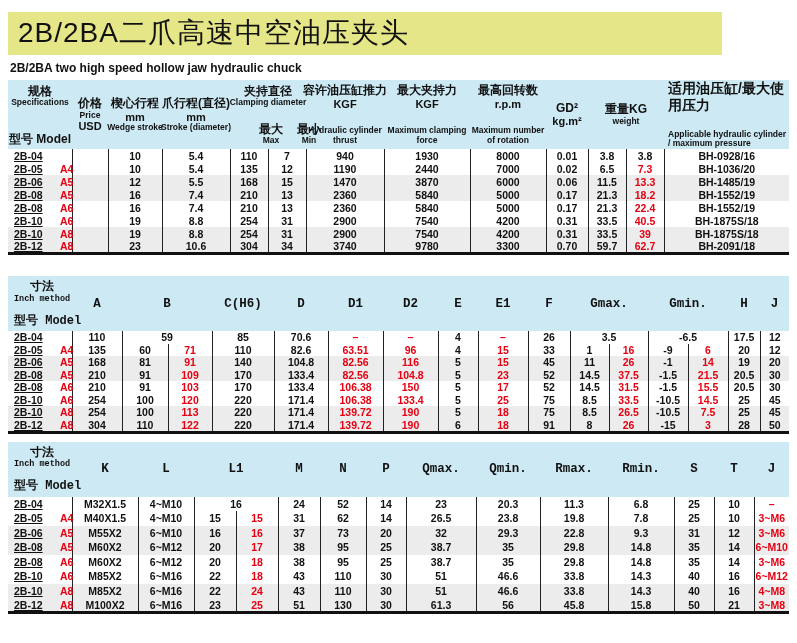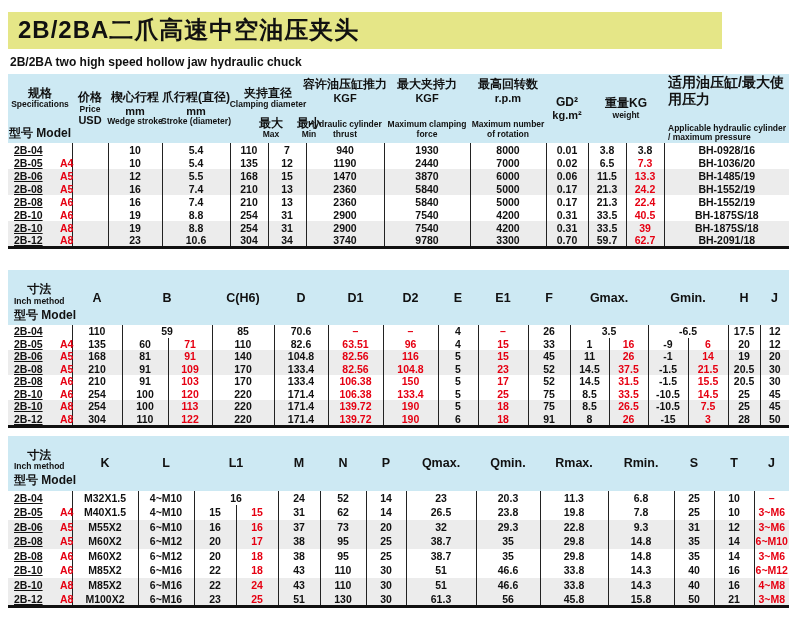--- a/index.html
+++ b/index.html
@@ -4,36 +4,36 @@
 <style>
   :root{
     --title-bg:#e5e687; --header-bg:#cde9f3; --stripe-bg:#ececec; --accent-red:#e60012;
   }
   *{box-sizing:border-box;}
   html,body{margin:0;padding:0;}
   body{width:797px;height:643px;background:#fff;color:#111;
        font-family:"Liberation Sans","DejaVu Sans",sans-serif;overflow:hidden;}
   .page{padding:12px 8px 6px 8px;}
   .title-bar{background:var(--title-bg);width:714px;padding:2px 10px 3px 10px;}
-  .title-cn{font-size:24px;font-weight:bold;letter-spacing:1px;white-space:nowrap;}
+  .title-cn{font-size:28px;font-weight:normal;letter-spacing:1px;white-space:nowrap;}
   .title-en{font-size:12px;font-weight:bold;margin:6px 0 0 2px;}
   .note-cn{font-size:13px;font-weight:bold;color:var(--accent-red);margin:10px 0 0 2px;}
   .note-en{font-size:9.5px;font-weight:bold;color:var(--accent-red);margin:1px 0 0 2px;}
 
   table{border-collapse:collapse;table-layout:fixed;width:781px;
         border-bottom:3px solid #111;}
   .t1{margin-top:5px;}
   .t2{margin-top:21px;}
   .t3{margin-top:8px;}
   thead th{background:var(--header-bg);padding:0;font-weight:bold;vertical-align:middle;}
   .t1 thead th{height:62px;}
-  .t2 thead th,.t3 thead th{height:55px;}
+  .t2 thead th,.t3 thead th{height:55px;font-family:Liberation Mono, monospace;}
   th.letter{font-size:12.5px;}
   .hwrap{display:flex;flex-direction:column;align-items:center;justify-content:center;height:100%;}
-  .hwrap.between{justify-content:space-between;padding:12px 0 3px 0;}
+  .hwrap.between{justify-content:space-between;padding:4px 0 3px 0;}
   .hwrap.left{align-items:flex-start;padding-left:6px;}
   .hstack{display:flex;flex-direction:column;align-items:center;}
   .zh{font-size:12px;font-weight:bold;white-space:nowrap;line-height:1.2;}
   .en{font-size:8.5px;font-weight:bold;white-space:nowrap;line-height:1.15;}
   .unit{font-size:11px;font-weight:bold;line-height:1.15;}
   th.wrapok .en{white-space:normal;margin-top:16px;}
   th.cyl-h{text-align:left;}
   th.cyl-h .zh{white-space:normal;text-align:left;font-size:14px;}
   th.cyl-h .en{white-space:normal;text-align:left;}
   th.cyl-h .hwrap{align-items:flex-start;padding-left:4px;}
@@ -220,21 +220,21 @@
           <td></td>
           <td>16</td>
           <td>7.4</td>
           <td>210</td>
           <td>13</td>
           <td>2360</td>
           <td>5840</td>
           <td>5000</td>
           <td>0.17</td>
           <td>21.3</td>
-          <td class="red">24.2</td>
+          <td class="red">18.2</td>
           <td>BH-1552/19</td>
         </tr>
         <tr>
           <td class="model-cell"><span class="mname">2B-08</span><span class="red variant">A6</span></td>
           <td></td>
           <td>16</td>
           <td>7.4</td>
           <td>210</td>
           <td>13</td>
           <td>2360</td>

